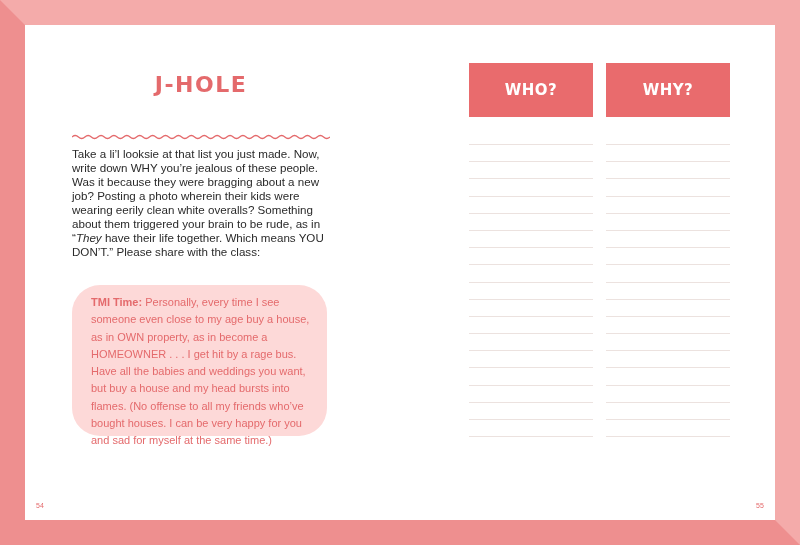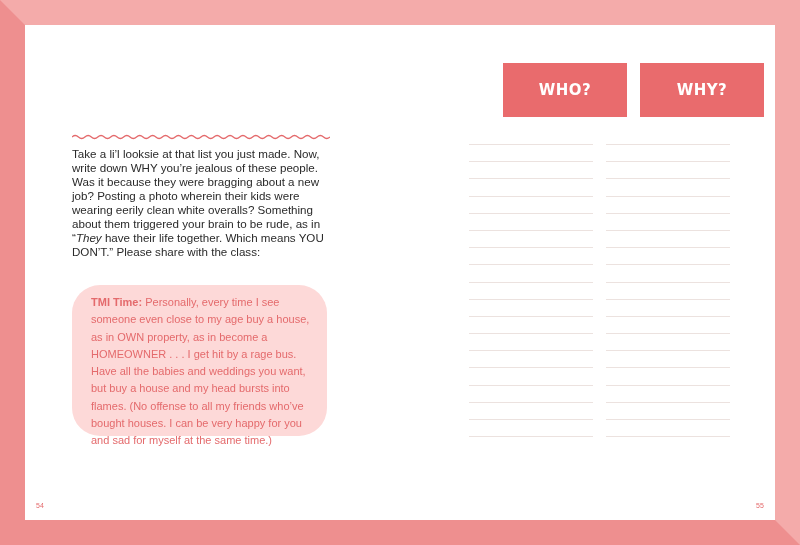--- a/index.html
+++ b/index.html
@@ -49,41 +49,41 @@
     }
     .tmi-text b { font-weight: bold; }
     .col-header {
       position: absolute; top: 63px; width: 124px; height: 54px;
       background: #e96b6d;
       color: #ffffff;
       font-family: "DejaVu Sans", sans-serif;
       font-weight: bold; font-size: 15px;
       display: flex; align-items: center; justify-content: center;
       letter-spacing: 0.5px;
-      margin-left: 34px;
     }
     .lines {
       position: absolute; top: 144px; width: 124px;
     }
     .line {
       height: 1px; background: #ece2df; margin-bottom: 16.2px;
     }
     .page-num {
       position: absolute; top: 502px;
       color: #e46a6c; font-size: 7px;
     }
   </style>
 </head>
 <body>
 
 <div class="frame-top"></div>
 <div class="frame-light"></div>
 <div class="page"></div>
 
 <div class="title">
+  <div>J-HOLE</div>
 </div>
 
 <svg class="wave" viewBox="0 0 258 12" preserveAspectRatio="none">
   <path id="wavepath" fill="none" stroke="#e46a6c" stroke-width="1.3" d="M0 6 Q3.225 3 6.45 6 Q9.675 9 12.9 6 Q16.125 3 19.35 6 Q22.575000000000003 9 25.8 6 Q29.025000000000002 3 32.25 6 Q35.475 9 38.7 6 Q41.925000000000004 3 45.150000000000006 6 Q48.375 9 51.6 6 Q54.825 3 58.050000000000004 6 Q61.275000000000006 9 64.5 6 Q67.725 3 70.95 6 Q74.175 9 77.4 6 Q80.625 3 83.85000000000001 6 Q87.075 9 90.30000000000001 6 Q93.525 3 96.75000000000001 6 Q99.97500000000001 9 103.20000000000002 6 Q106.42500000000001 3 109.65000000000002 6 Q112.87500000000001 9 116.10000000000002 6 Q119.32500000000002 3 122.55000000000003 6 Q125.77500000000002 9 129.00000000000003 6 Q132.22500000000002 3 135.45000000000002 6 Q138.67500000000004 9 141.90000000000003 6 Q145.12500000000003 3 148.35000000000002 6 Q151.57500000000005 9 154.80000000000004 6 Q158.02500000000003 3 161.25000000000003 6 Q164.47500000000005 9 167.70000000000005 6 Q170.92500000000004 3 174.15000000000003 6 Q177.37500000000006 9 180.60000000000005 6 Q183.82500000000005 3 187.05000000000004 6 Q190.27500000000006 9 193.50000000000006 6 Q196.72500000000005 3 199.95000000000005 6 Q203.17500000000007 9 206.40000000000006 6 Q209.62500000000006 3 212.85000000000005 6 Q216.07500000000007 9 219.30000000000007 6 Q222.52500000000006 3 225.75000000000006 6 Q228.97500000000008 9 232.20000000000007 6 Q235.42500000000007 3 238.65000000000006 6 Q241.87500000000009 9 245.10000000000008 6 Q248.32500000000007 3 251.55000000000007 6 Q254.7750000000001 9 258.00000000000006 6"></path>
 </svg>
 
 <div class="body-text"><span>Take a li’l looksie at that list you just made. Now, write down WHY you’re jealous of these people. Was it because they were bragging about a new job? Posting a photo wherein their kids were wearing eerily clean white overalls? Something about them triggered your brain to be rude, as in “</span><i>They</i><span> have their life together. Which means YOU DON’T.” Please share with the class:</span></div>
 
 <div class="tmi-box">
   <div class="tmi-text"><b>TMI Time:</b><span> Personally, every time I see someone even close to my age buy a house, as in OWN property, as in become a HOMEOWNER . . . I get hit by a rage bus. Have all the babies and weddings you want, but buy a house and my head bursts into flames. (No offense to all my friends who’ve bought houses. I can be very happy for you and sad for myself at the same time.)</span></div>

